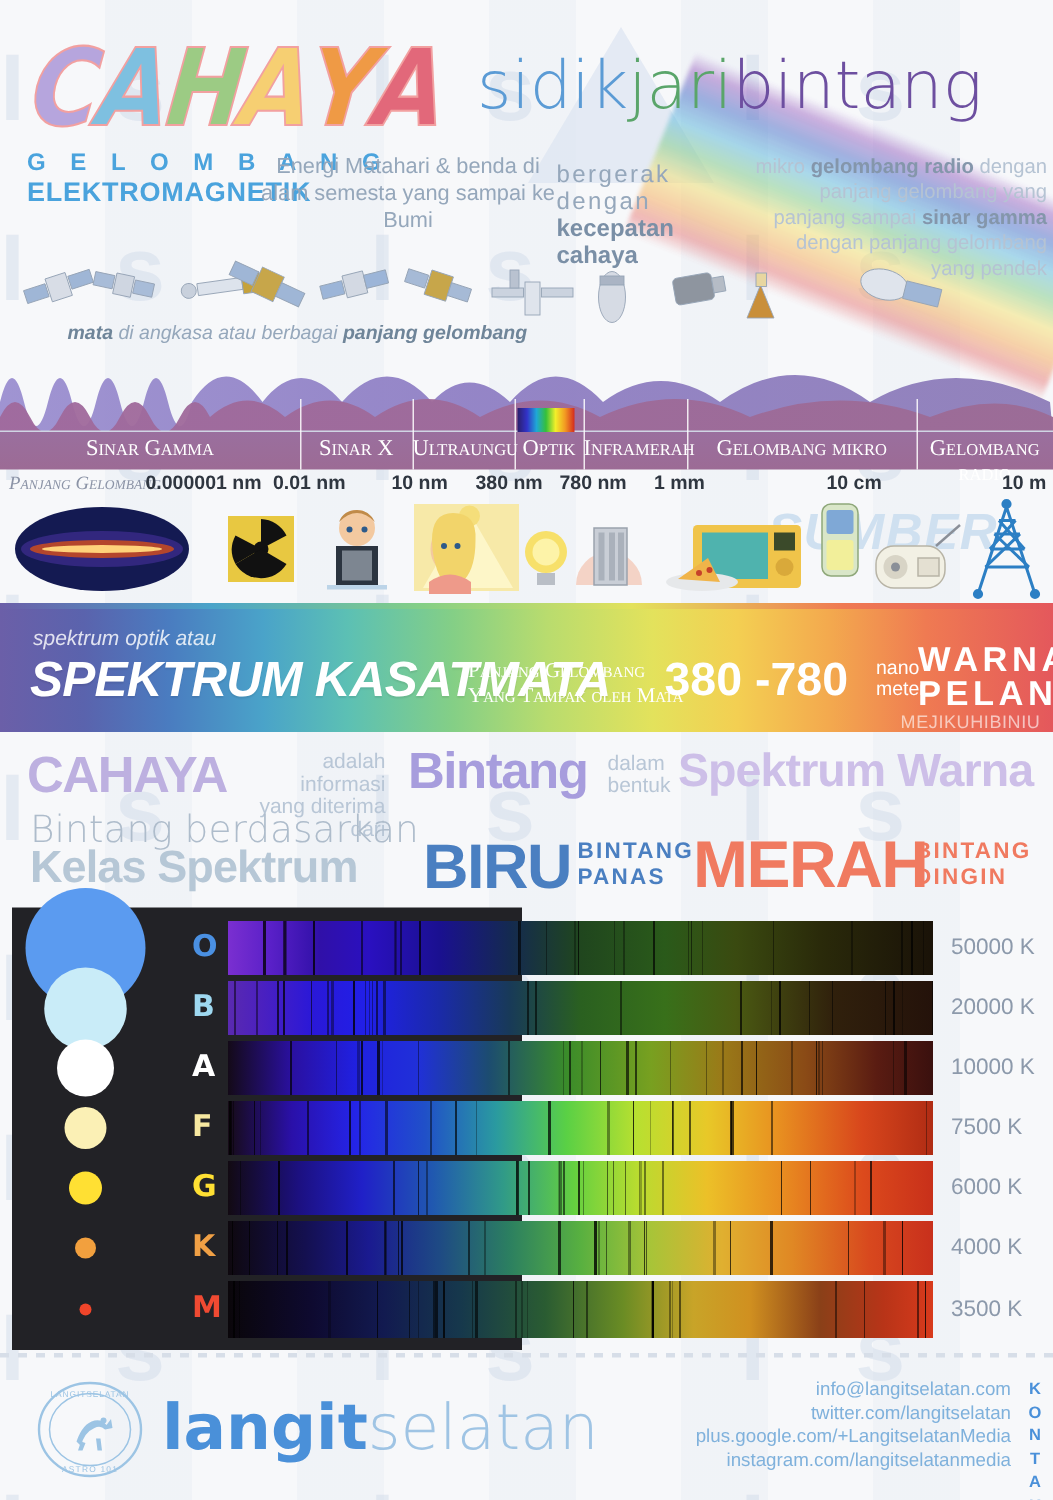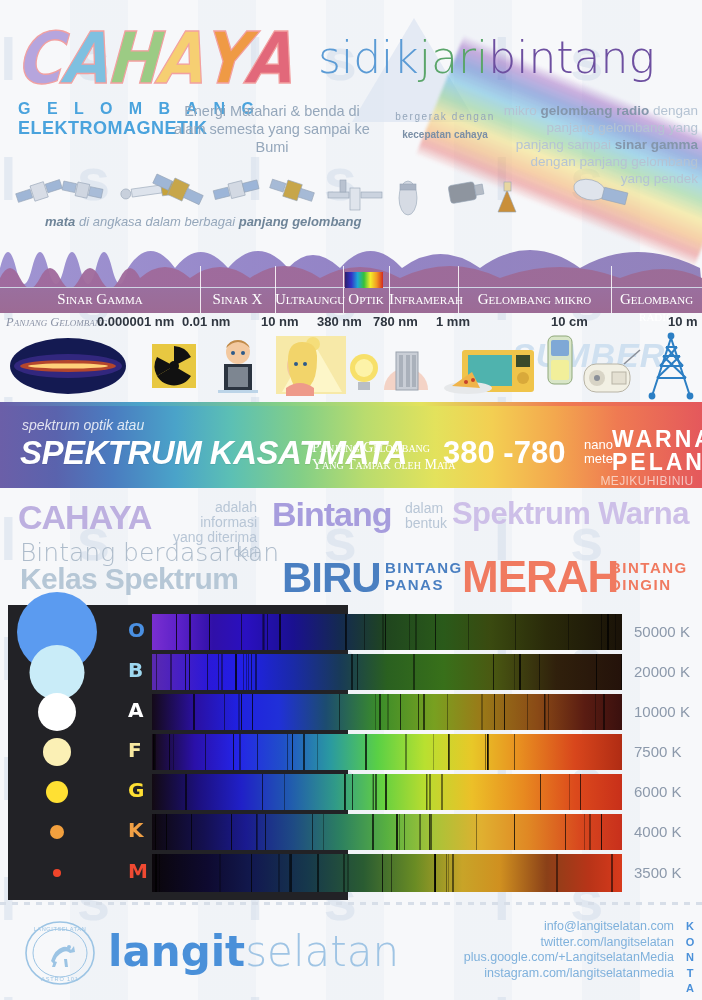--- a/index.html
+++ b/index.html
@@ -44,21 +44,21 @@
   .title-sub { position:absolute; left:318px; top:32px; z-index:3;
       font-size:44px; font-family:"DejaVu Sans", sans-serif; font-weight:300; letter-spacing:0px; }
   .title-sub span { display:inline-block; }
 
   .hdr-cols { position:absolute; left:0; top:100px; width:702px; z-index:3; }
   .hc { position:absolute; }
   .hc1 { left:18px; top:0; }
   .hc1 .l1 { color:#4aa3dd; font-size:16px; font-weight:bold; letter-spacing:6px; }
   .hc1 .l2 { color:#4aa3dd; font-size:18px; font-weight:bold; letter-spacing:.5px; }
   .hc2 { left:172px; top:2px; width:200px; text-align:center; color:#95a7bb; font-size:14.5px; line-height:18px; }
-  .hc3 { left:385px; top:8px; width:120px; text-align:center; color:#95a7bb; font-size:10px; line-height:18px; }
+  .hc3 { left:371px; top:8px; width:120px; color:#95a7bb; font-size:16px; line-height:18px; }
   .hc3 b { color:#7a8fa6; letter-spacing:0; }
   .hc3 .sp { letter-spacing:1.6px; }
   .hc4 { left:500px; top:2px; width:198px; text-align:right; color:#b5c3d3; font-size:13.5px; line-height:17px; }
   .hc4 b { color:#8496ab; }
 
   
   .sats { position:absolute; left:0; top:168px; width:702px; height:70px; z-index:3; }
   .mata-label { position:absolute; left:45px; top:214px; z-index:4;
       font-size:13px; font-style:italic; color:#95a7bb; }
   .mata-label b { color:#6f8599; font-style:italic; }
@@ -231,21 +231,21 @@
           <rect x="6" y="-8" width="7" height="9" fill="#e8d6a0"></rect>
         </g>
       <g transform="translate(592,12) rotate(14)">
           <ellipse cx="0" cy="10" rx="16" ry="10" fill="#dfe4ec"></ellipse>
           <rect x="14" y="4" width="24" height="12" fill="#9fb6d6"></rect>
         </g>
     </g>
   </svg>
 
   <div class="mata-label">
-    <b>mata</b><span> di angkasa dalam berbagai </span><b>panjang gelombang</b>
+    <b>mata</b><span> di angkasa atau berbagai </span><b>panjang gelombang</b>
   </div>
 
   <svg class="waves" viewBox="0 0 702 62" preserveAspectRatio="none">
     <defs>
       <linearGradient id="wvTop" x1="0" y1="0" x2="1" y2="0">
         <stop offset="0" stop-color="#9b8fd0"></stop>
           <stop offset="0.45" stop-color="#8f7fc4"></stop>
         <stop offset="1" stop-color="#8d7cb8"></stop>
       </linearGradient>
       <linearGradient id="wvBot" x1="0" y1="0" x2="1" y2="0">

